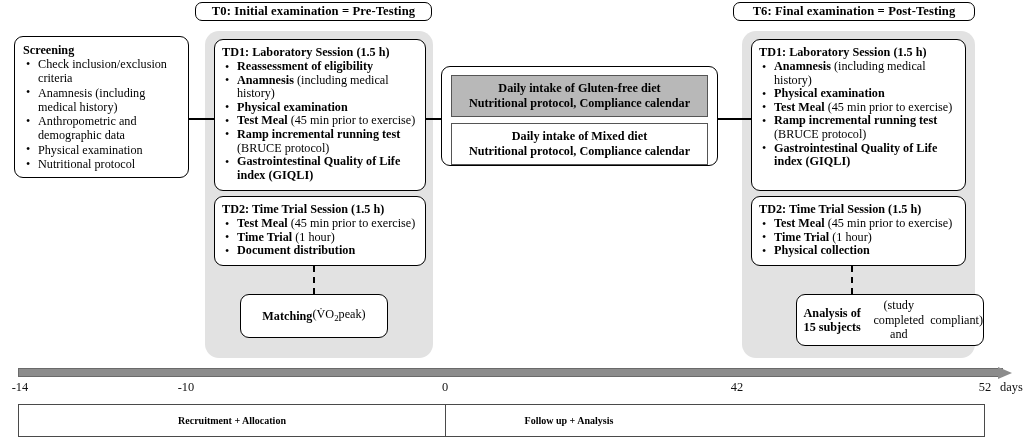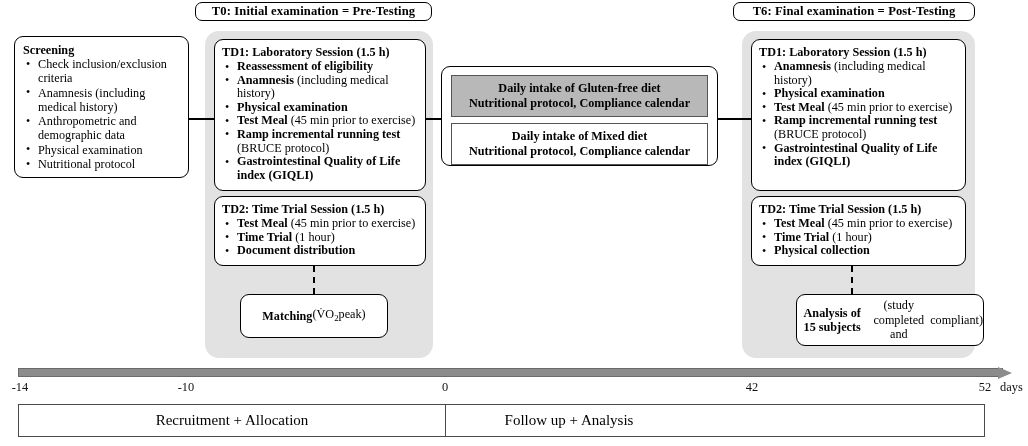--- a/index.html
+++ b/index.html
@@ -140,21 +140,21 @@
 
   
   #phase-bar {
     position: absolute; left: 18px; top: 404px;
     width: 967px; height: 33px;
     border: 1.4px solid #4a4a4a;
     display: flex;
   }
   .phase {
     display: flex; align-items: center; justify-content: center;
-    font-weight: normal; font-size: 15px; color: #000;
+    font-weight: bold; font-size: 10px; color: #000;
     height: 100%;
   }
   .phase.sep { border-right: 1.4px solid #4a4a4a; }
   #phase-recruit { width: 427px; background: #fff; }
   #phase-interv  { width: 292px; background: #b8b8b8; }
   #phase-follow  { width: 246px; background: #fff; }
   sub { font-size: 8.8px; }
 </style>
 </head>
 <body>
@@ -246,21 +246,21 @@
     <div class="ln2">(study completed and</div>
     <div class="ln3">compliant)</div>
   </div>
 
   <div id="axis-wrap">
     <div id="axis-line"></div>
     <div id="axis-arrow"></div>
     <div class="tick" id="tick0" style="left: 20px;">-14</div>
     <div class="tick" id="tick1" style="left: 186px;">-10</div>
     <div class="tick" id="tick2" style="left: 445px;">0</div>
-    <div class="tick" id="tick3" style="left: 737px; margin-left: 15px;">42</div>
+    <div class="tick" id="tick3" style="left: 737px;">42</div>
     <div class="tick" id="tick4" style="left: 985px;">52</div>
     <div class="tick days" id="tick-unit" style="left: 1000px;">days</div>
   </div>
 
   <div id="phase-bar">
     <div class="phase sep" id="phase-recruit" style="background: rgb(255, 255, 255);">Recruitment + Allocation</div>
     <div class="phase" id="phase-follow" style="background: rgb(255, 255, 255);">Follow up + Analysis</div>
   </div>
 
 </div>

